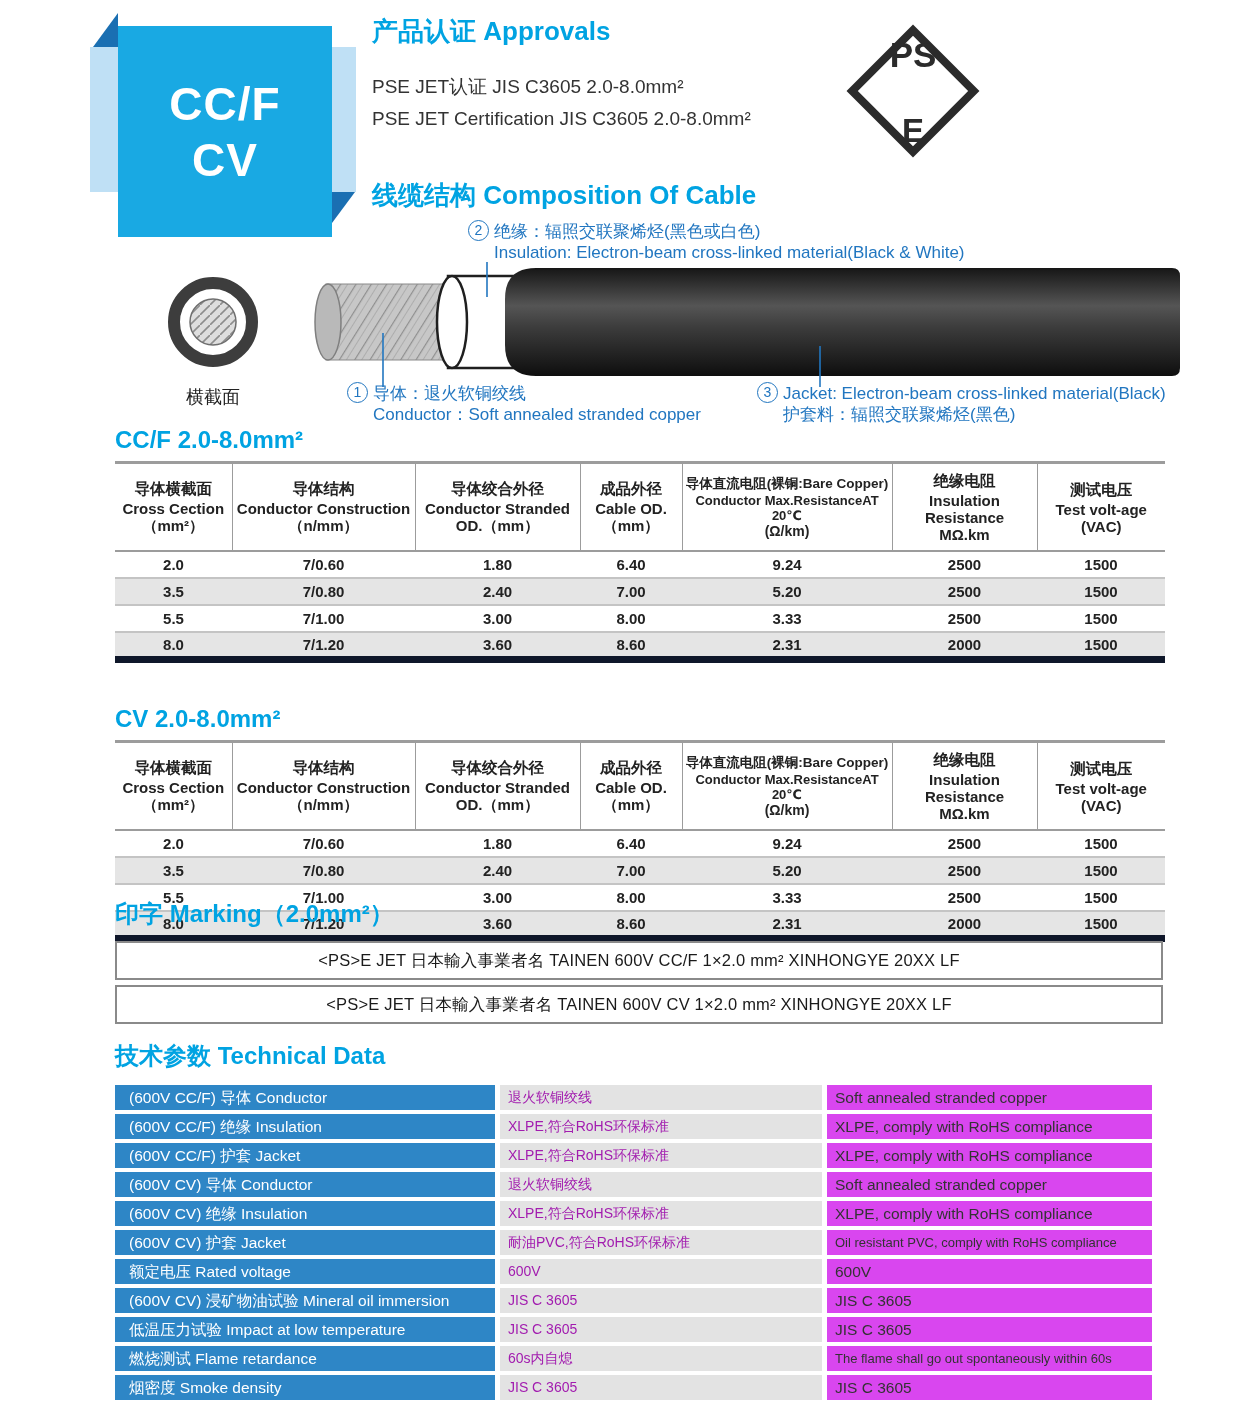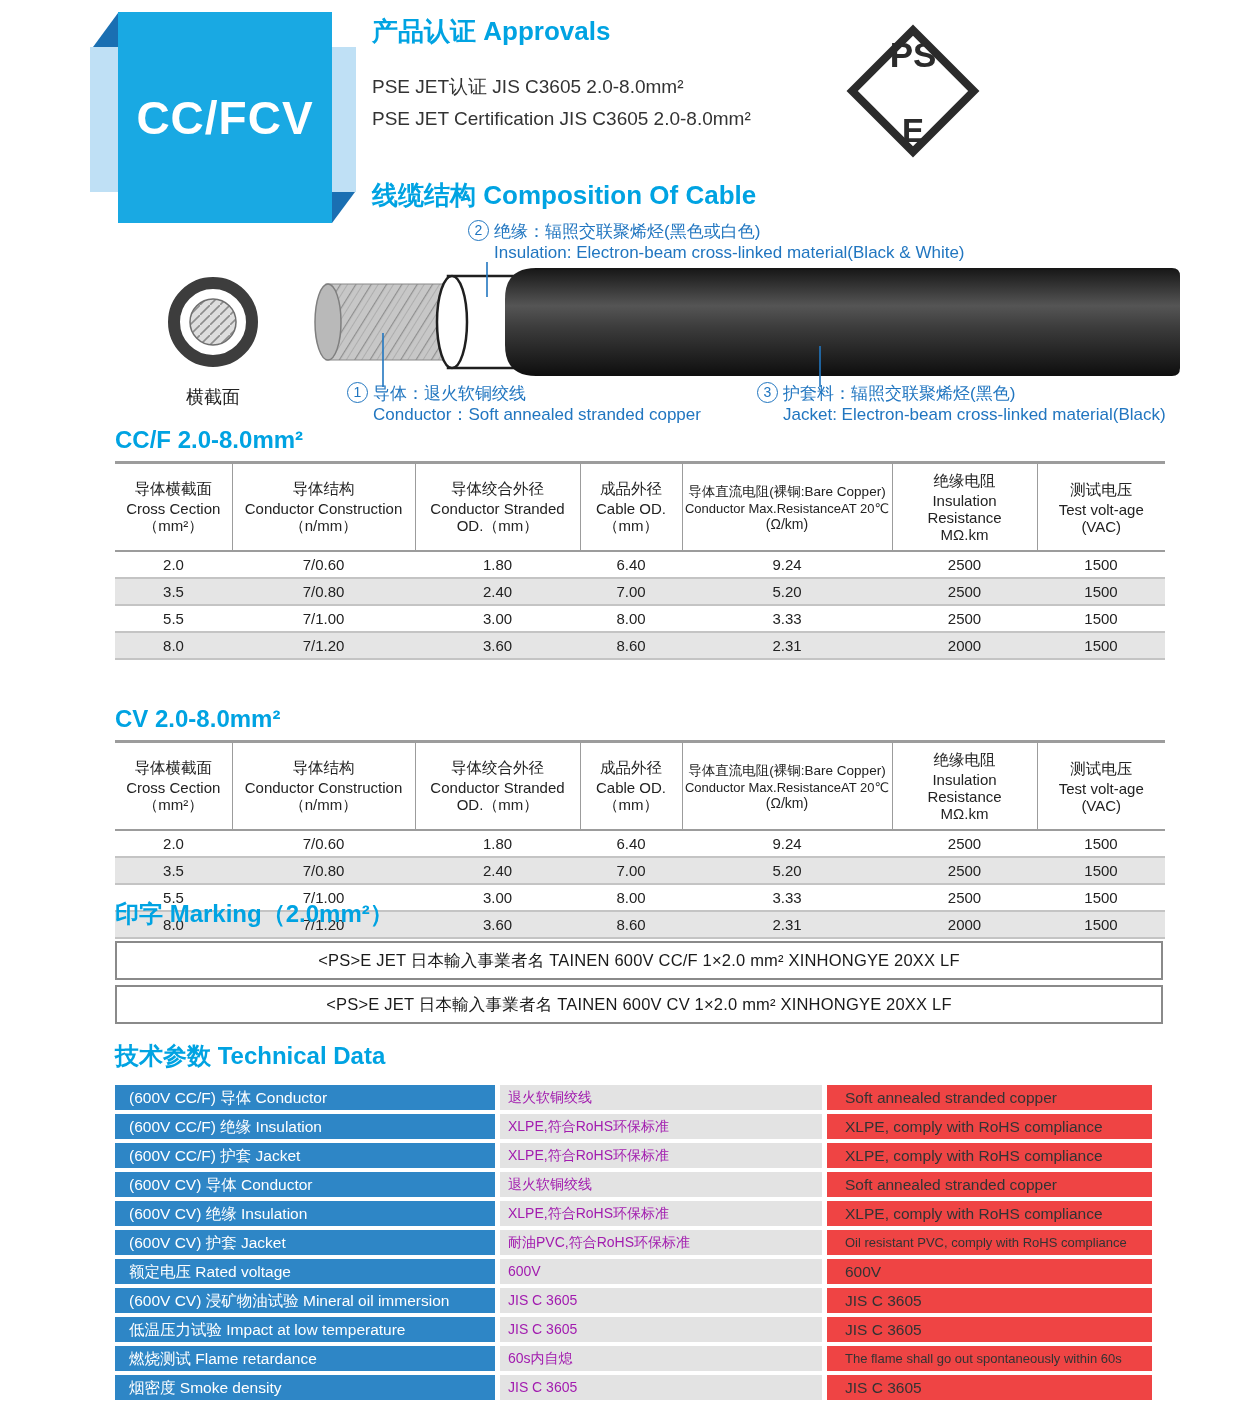--- a/index.html
+++ b/index.html
@@ -7,22 +7,22 @@
   body { font-family:"Liberation Sans","DejaVu Sans",sans-serif; color:#333; }
   .page { position:relative; width:1239px; height:1421px; background:#fff; overflow:hidden; margin:0 auto; }
 
   
   .logo-block { position:absolute; left:90px; top:10px; width:266px; height:215px; }
   .logo-band { position:absolute; left:0; top:37px; width:266px; height:145px; background:#BFE0F5; }
   .logo-fold-tl { position:absolute; left:3px; top:3px; width:25px; height:34px; background:#1A6FB2;
                   clip-path:polygon(100% 0,100% 100%,0 100%); }
   .logo-fold-br { position:absolute; left:242px; top:182px; width:23px; height:31px; background:#1A6FB2;
                   clip-path:polygon(0 0,100% 0,0 100%); }
-  .logo-square { position:absolute; left:28px; top:2px; width:214px; height:211px; background:#19A9E3;
-                 display:flex; flex-direction:row; align-items:center; justify-content:center; }
+  .logo-square { position:absolute; left:28px; top:16px; width:214px; height:211px; background:#19A9E3;
+                 display:flex; flex-direction:column; align-items:center; justify-content:center; }
   .logo-square span { color:#fff; font-weight:700; font-size:46px; line-height:56px; letter-spacing:1px; }
 
   
   .sec-title { color:#00A3E2; font-weight:700; }
   .h-approvals { position:absolute; left:372px; top:14px; font-size:26px; }
   .approval-line { position:absolute; left:372px; font-size:19px; color:#333; }
   .approval-line.l1 { top:74px;text-align:right; }
   .approval-line.l2 { top:108px; }
   .h-composition { position:absolute; left:372px; top:178px; font-size:26px; }
 
@@ -46,21 +46,21 @@
   .callout-3 { left:757px; top:168px; }
   .xsec-label { position:absolute; left:153px; top:170px; width:120px; text-align:center;
                 font-size:18px; color:#222; }
 
   
   .spec-sec { position:absolute; left:115px; width:1050px; }
   .spec-sec.ccf { top:426px; }
   .spec-sec.cv  { top:705px; }
   .spec-title { font-size:24px; margin-bottom:7px; }
   table.spec { width:1050px; border-collapse:collapse; table-layout:fixed;
-               border-top:3px solid #9c9c9c; border-bottom:2px solid #0f172a; }
+               border-top:3px solid #9c9c9c; border-bottom:7px solid #0f172a;font-weight:bold; }
   table.spec thead td { border-bottom:2px solid #9c9c9c; text-align:center; vertical-align:middle;
                         padding:7px 2px; background:#fff; }
   table.spec thead td + td { border-left:1.5px solid #9c9c9c; }
   .h-cn { font-size:15.5px; color:#222; }
   .h-en { font-size:15px; color:#222; }
   .h-unit { font-size:15px; color:#222; }
   td.dense .h-cn { font-size:13.5px; }
   td.dense .h-en { font-size:13px; }
   td.dense .h-unit { font-size:14px; }
   table.spec tbody td { text-align:center; height:27px; font-size:15px; color:#222;
@@ -75,22 +75,22 @@
                  font-size:16.5px; color:#1a1a1a; letter-spacing:0.2px; }
 
   
   .tech { position:absolute; left:115px; top:1040px; width:1040px; }
   .tech-title { font-size:24px; margin-bottom:13px; }
   .tech-row { display:flex; margin-bottom:4px; }
   .tech-label { width:380px; height:25px; background:#2E86C6; color:#fff; font-size:15.5px;
                 line-height:25px; padding-left:14px; margin-right:5px; white-space:nowrap; overflow:hidden; }
   .tech-val-cn { width:322px; height:25px; background:#E3E3E3; color:#a21caf; font-size:14px;
                  line-height:25px; padding-left:8px; margin-right:5px; white-space:nowrap; overflow:hidden; }
-  .tech-val-en { width:325px; height:25px; background:#ef4444; color:#333; font-size:15.5px;
-                 line-height:25px; padding-left:18px; white-space:nowrap; overflow:hidden; }
+  .tech-val-en { width:325px; height:25px; background:#d946ef; color:#333; font-size:15.5px;
+                 line-height:25px; padding-left:8px; white-space:nowrap; overflow:hidden; }
   .tech-val-en.long, .tech-val-cn.long { font-size:13px; }
 </style>
 </head>
 <body>
 
 <div class="page">
 
   <div class="logo-block">
     <div class="logo-fold-tl"></div>
     <div class="logo-fold-br"></div>
@@ -170,22 +170,22 @@
       <span class="co-num">1</span>
       <span>
         <div>导体：退火软铜绞线</div>
         <div>Conductor：Soft annealed stranded copper</div>
       </span>
     </div>
 
     <div class="callout callout-3">
       <span class="co-num">3</span>
       <span>
+        <div>Jacket: Electron-beam cross-linked material(Black)</div>
         <div>护套料：辐照交联聚烯烃(黑色)</div>
-        <div>Jacket: Electron-beam cross-linked material(Black)</div>
       </span>
     </div>
   </div>
 
   <div class="spec-sec ccf">
     <h3 class="sec-title spec-title">CC/F 2.0-8.0mm²</h3>
     <table class="spec">
         <colgroup>
           <col style="width: 117px;">
           <col style="width: 183px;">

